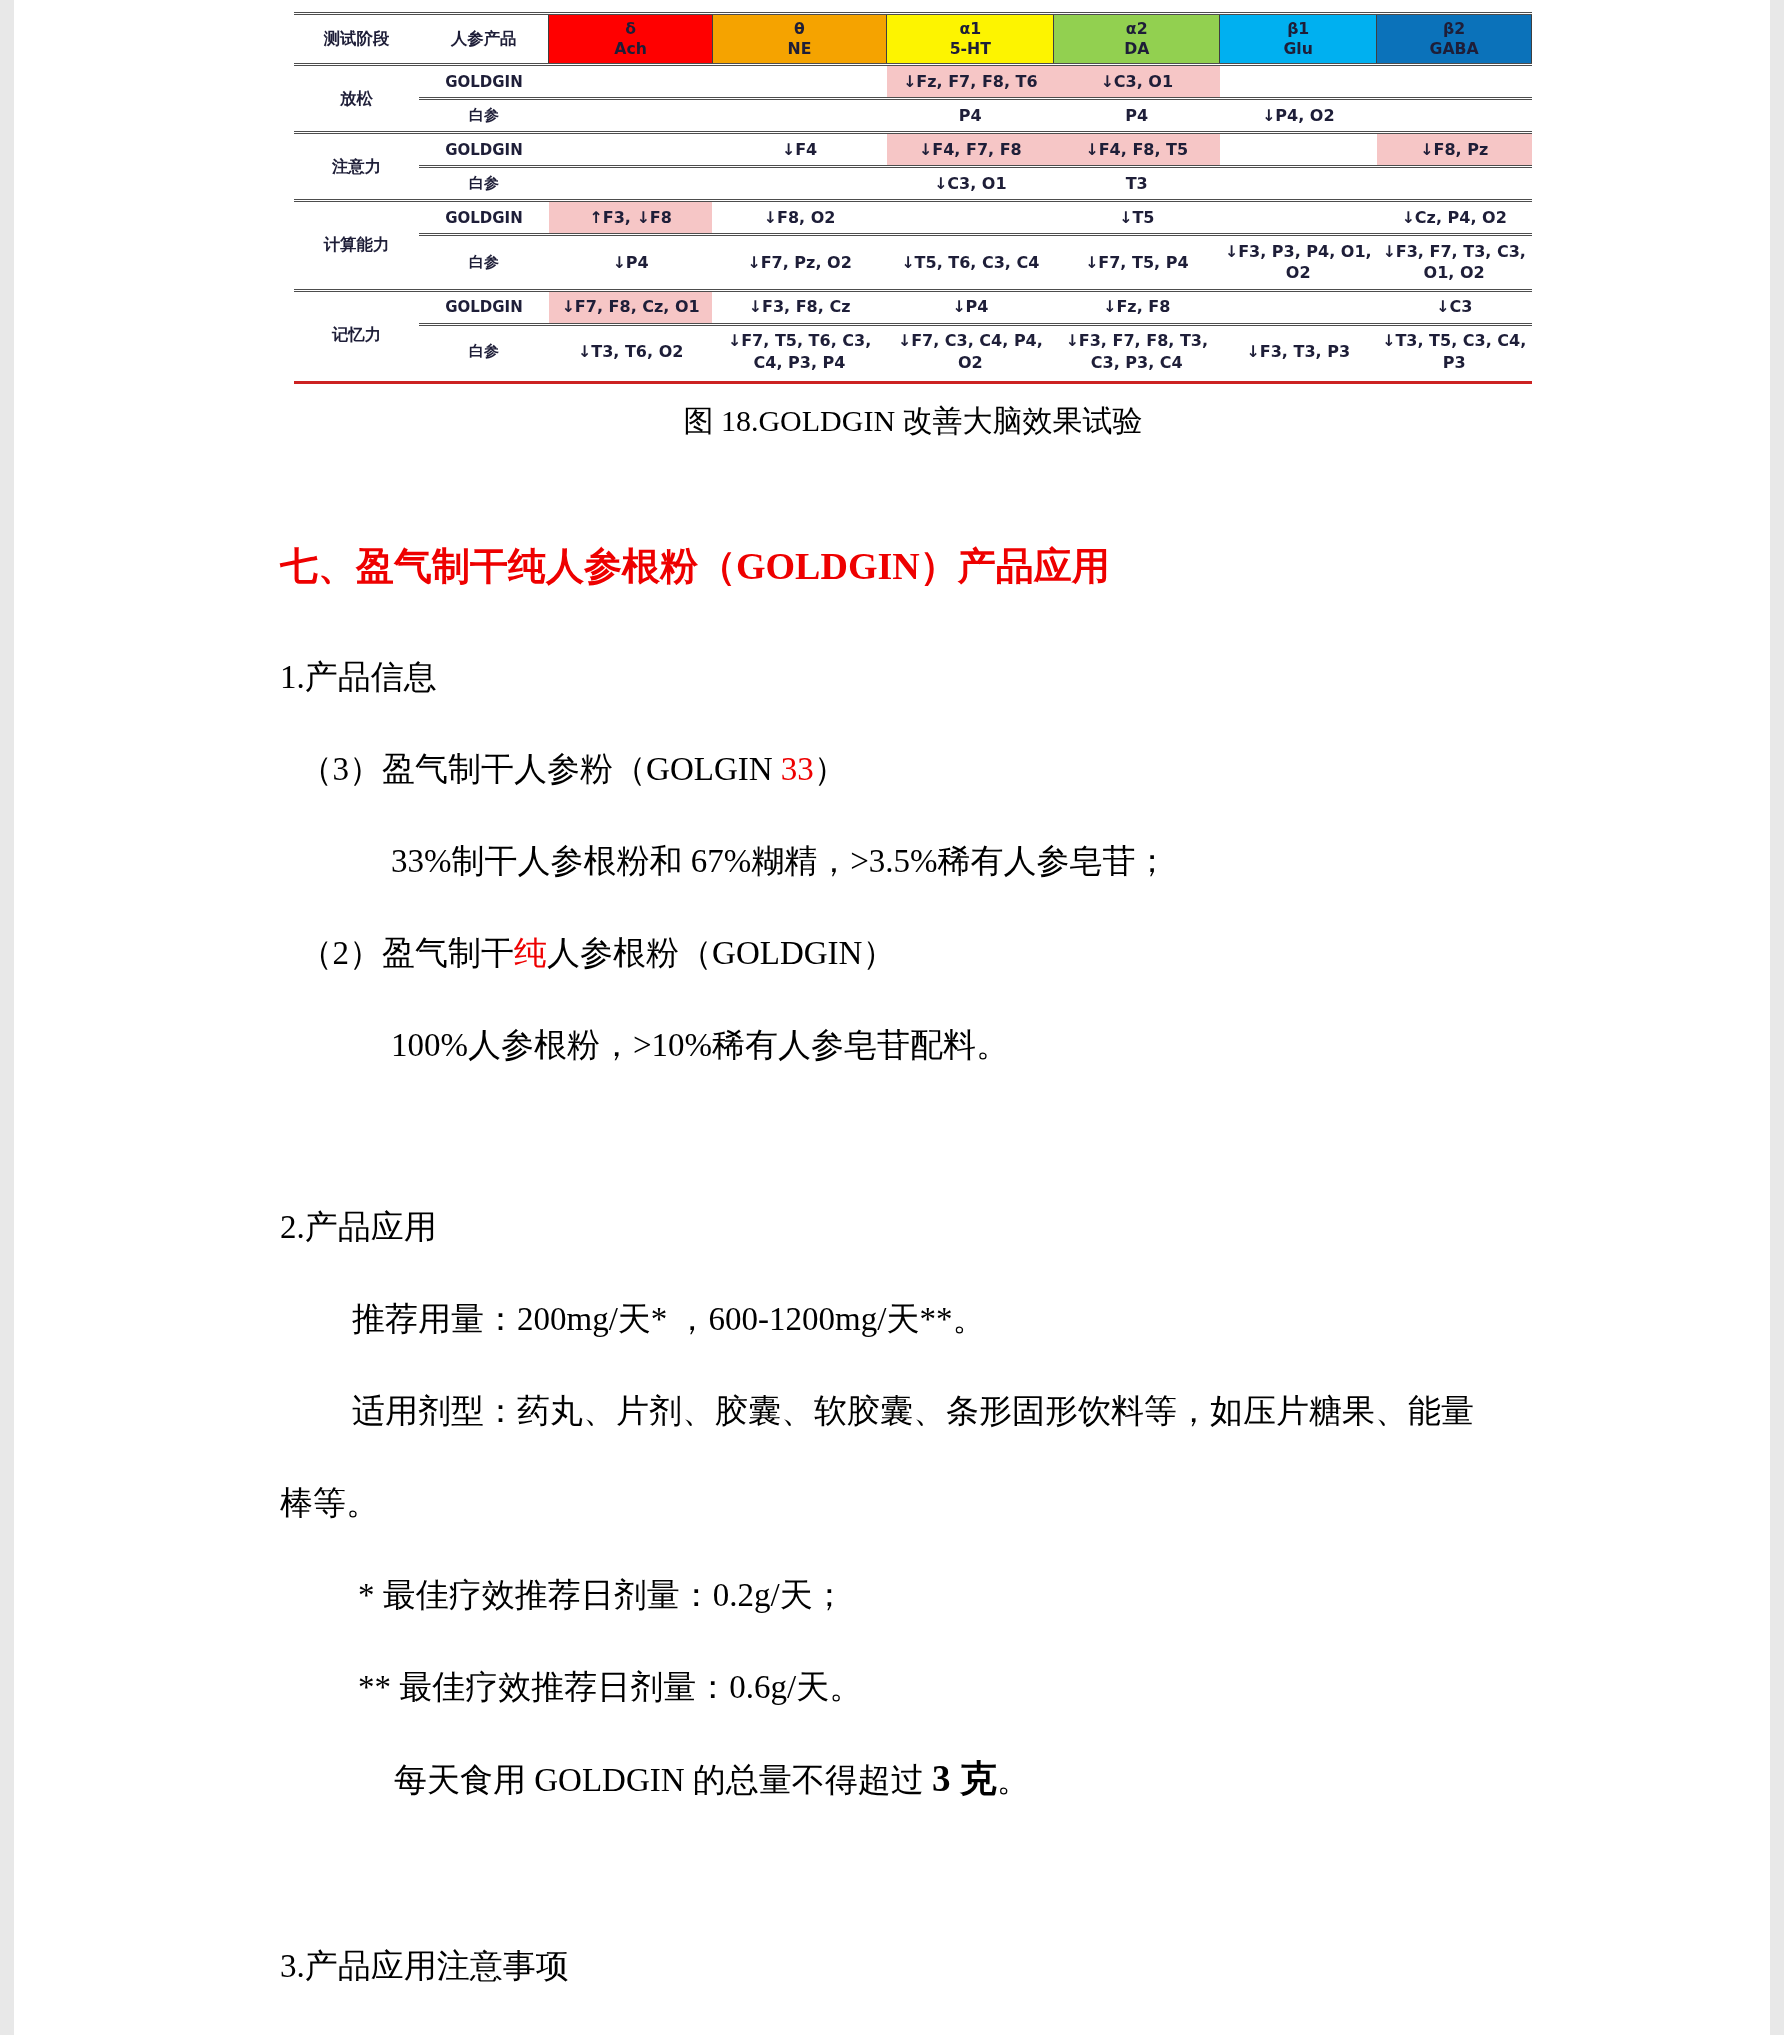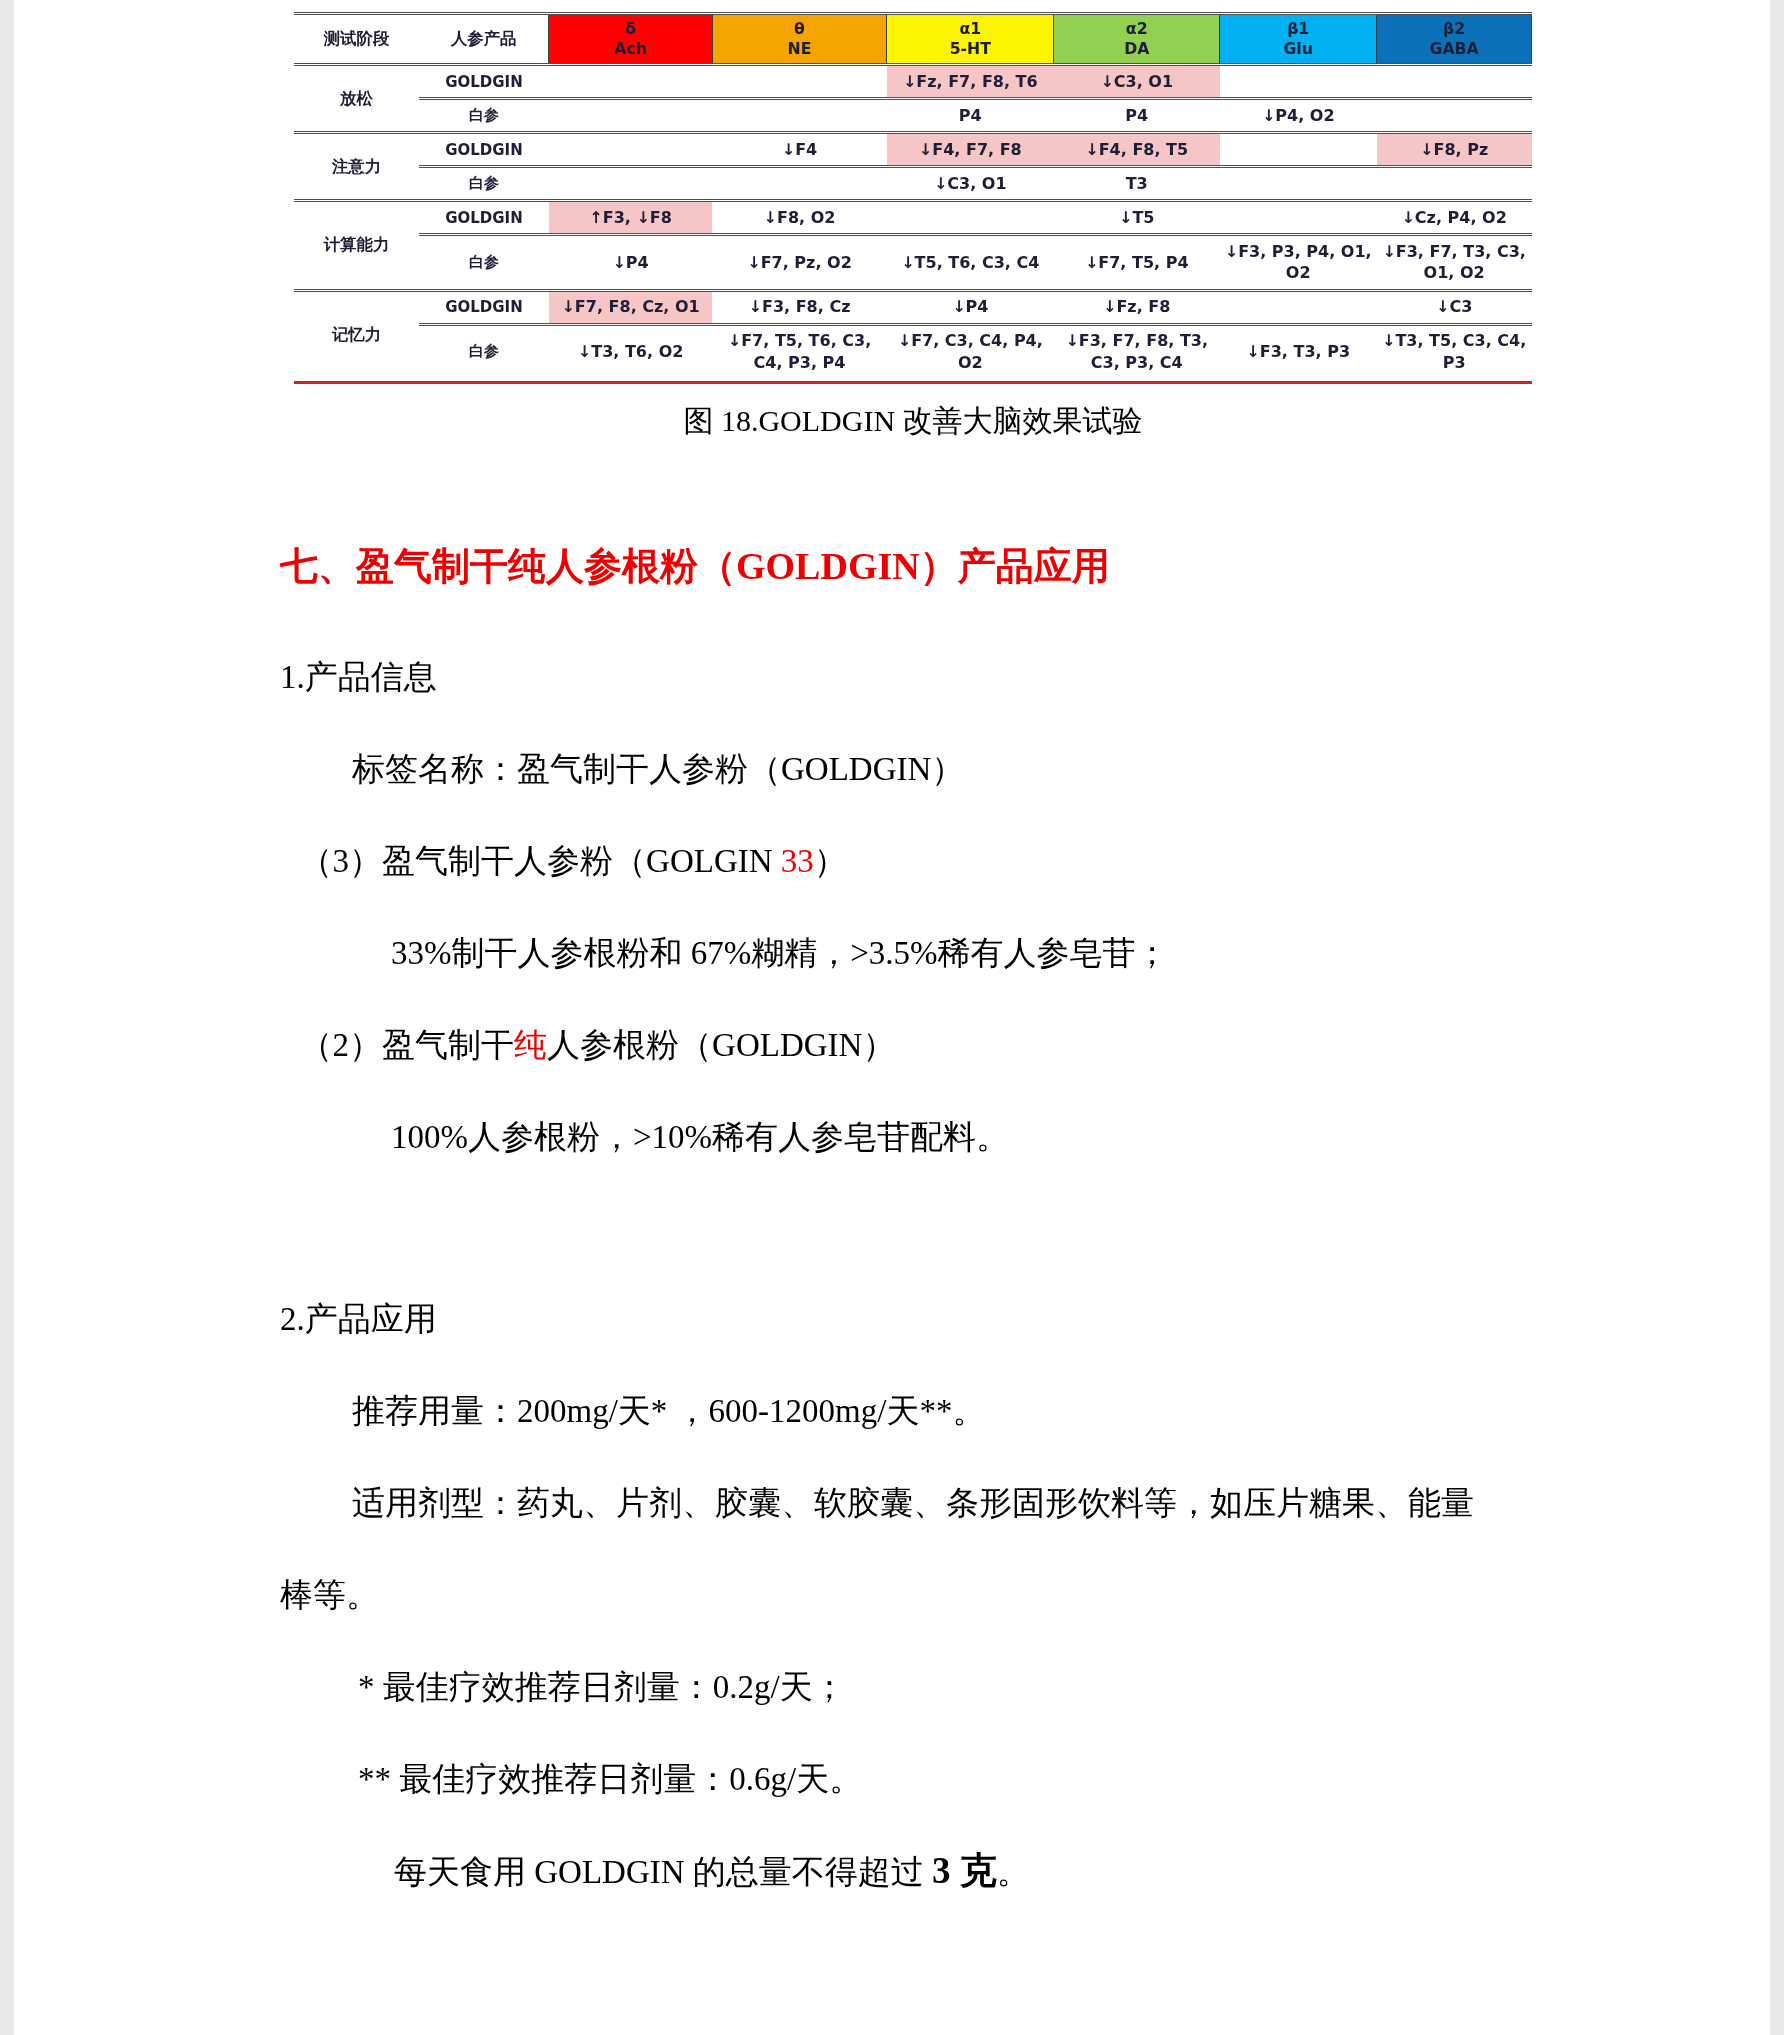--- a/index.html
+++ b/index.html
@@ -180,21 +180,20 @@
     </table>
     <div class="red-rule"></div>
   </div>
 
   <div class="caption">图 18.GOLDGIN 改善大脑效果试验</div>
 
   <div class="main-heading">七、盈气制干纯人参根粉（GOLDGIN）产品应用</div>
 
   <div class="body-text">
     <p>1.产品信息</p>
-    <p class="ind-label">标签名称：盈气制干人参粉（GOLDGIN）</p>
     <p class="ind-paren"><span>（3）盈气制干人参粉（GOLGIN </span><span class="red">33</span><span>）</span></p>
     <p class="ind-desc">33%制干人参根粉和 67%糊精，&gt;3.5%稀有人参皂苷；</p>
     <p class="ind-paren"><span>（2）盈气制干</span><span class="red">纯</span><span>人参根粉（GOLDGIN）</span></p>
     <p class="ind-desc">100%人参根粉，&gt;10%稀有人参皂苷配料。</p>
 
     <p class="gap">2.产品应用</p>
     <p class="ind-label">推荐用量：200mg/天* ，600-1200mg/天**。</p>
     <p class="ind-label prewrap">适用剂型：药丸、片剂、胶囊、软胶囊、条形固形饮料等，如压片糖果、能量
 棒等。</p>
     <p class="ind-note">* 最佳疗效推荐日剂量：0.2g/天；</p>

